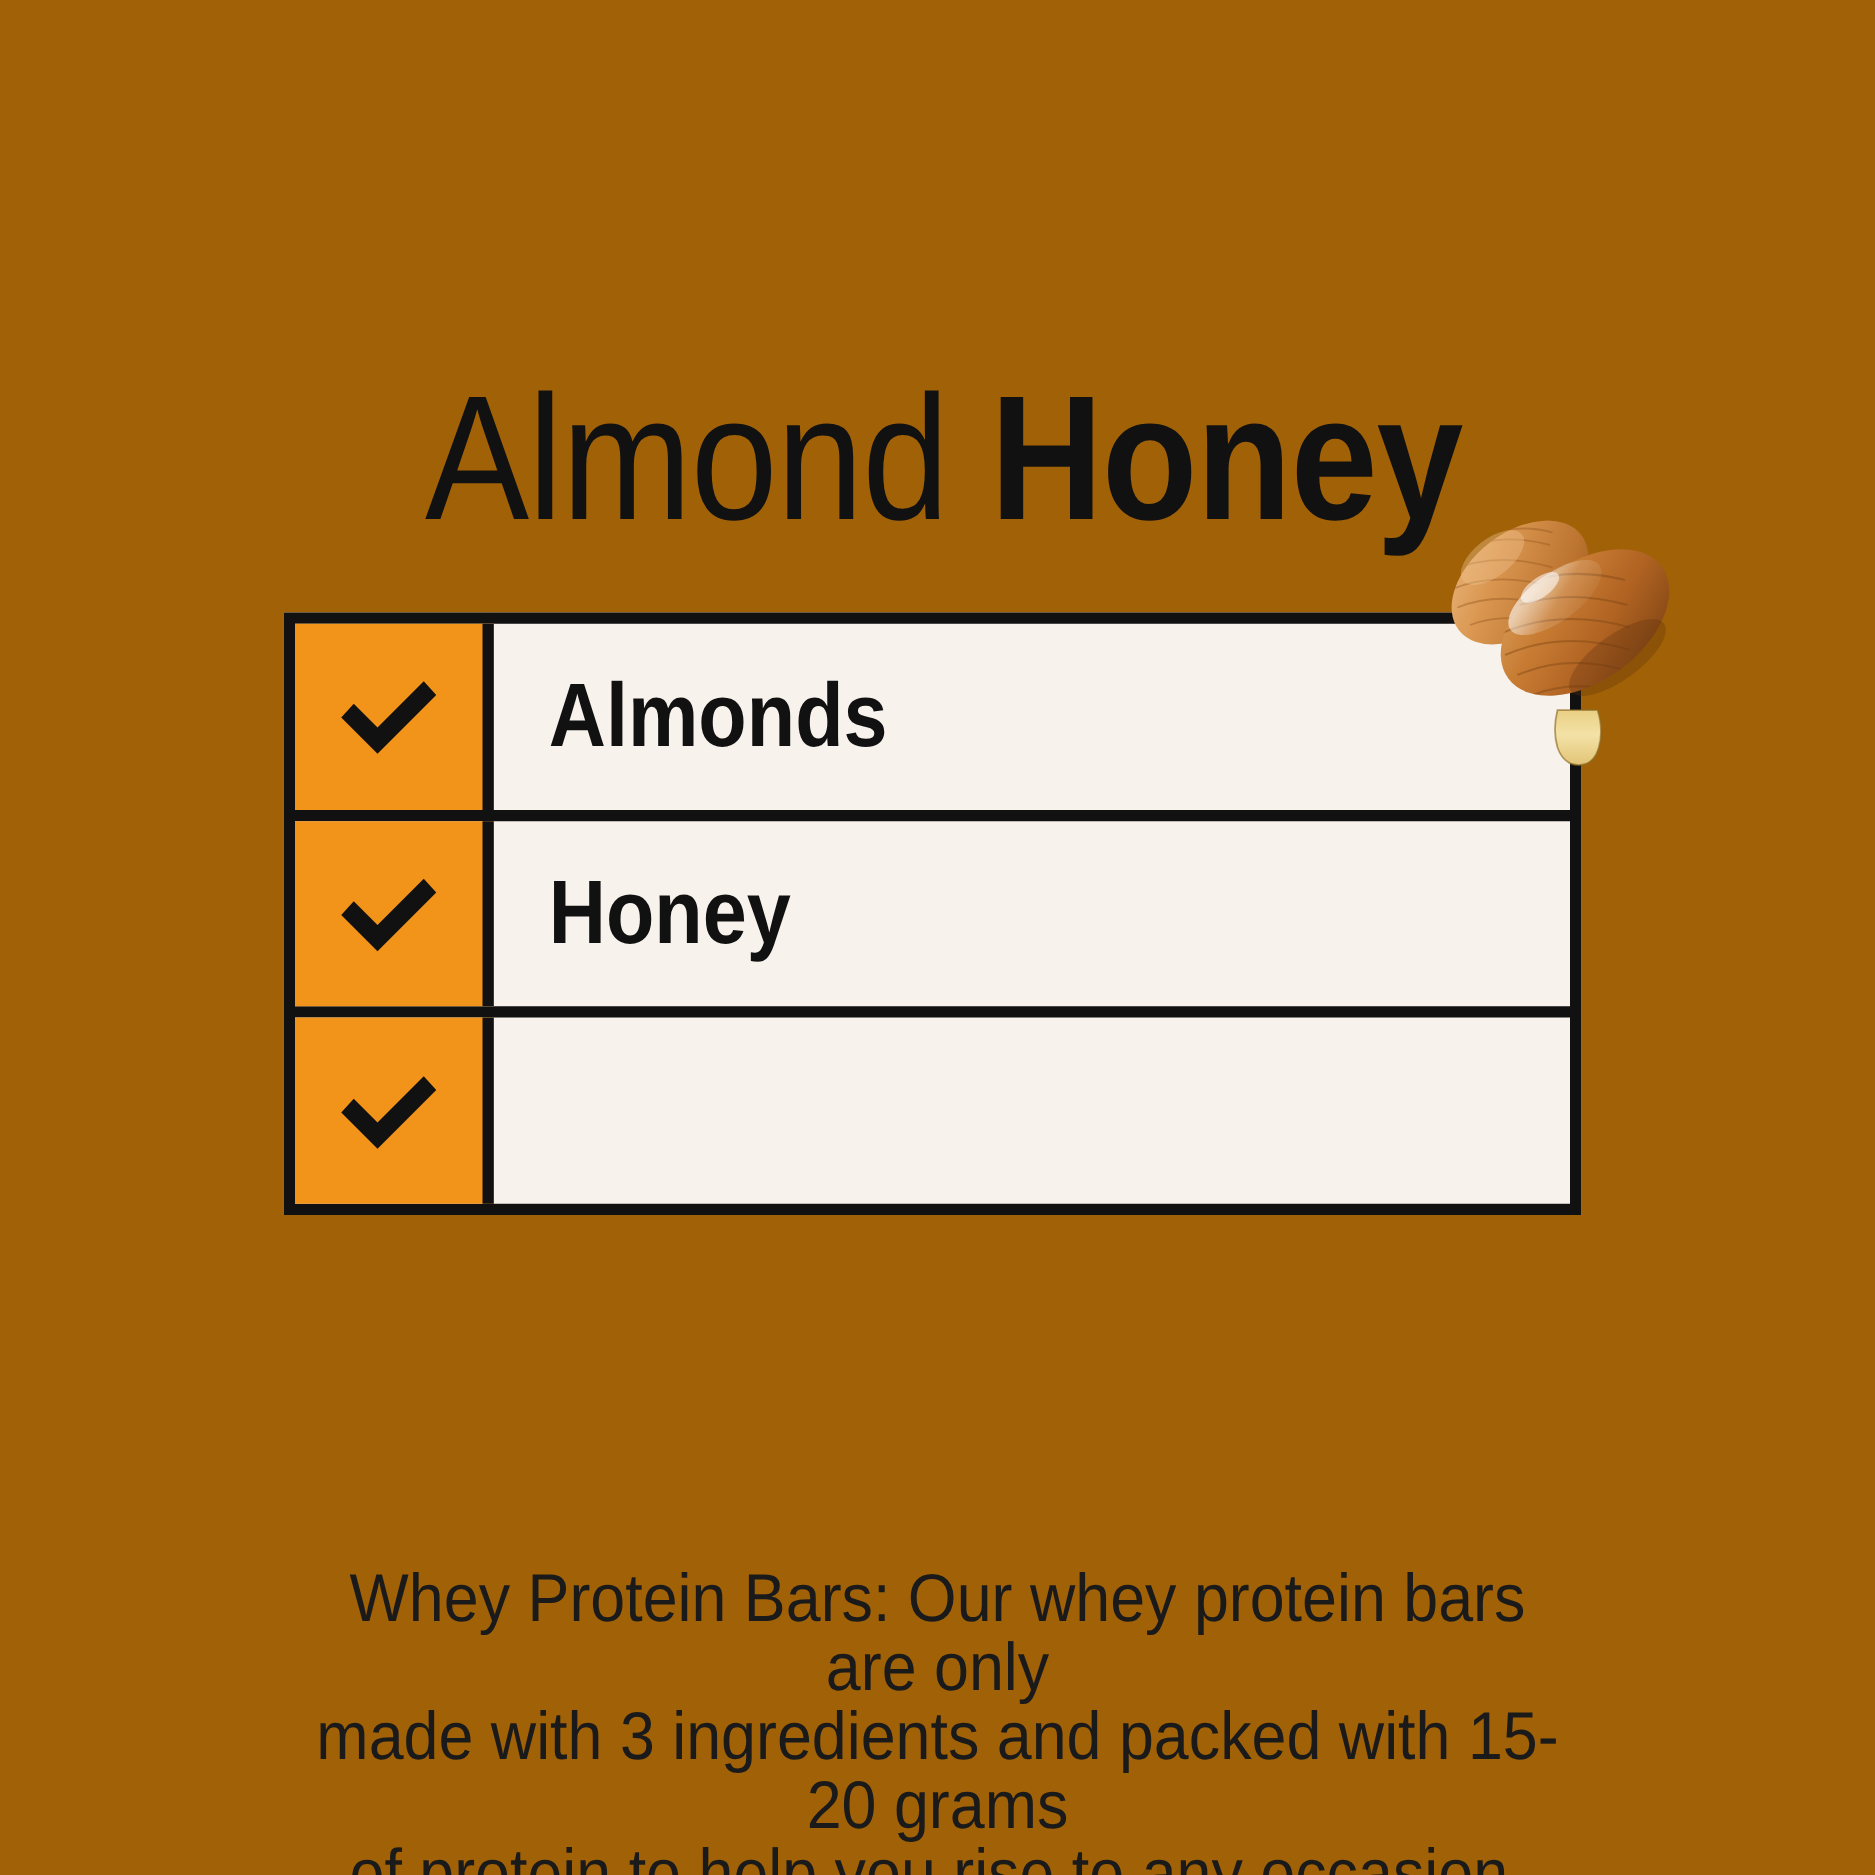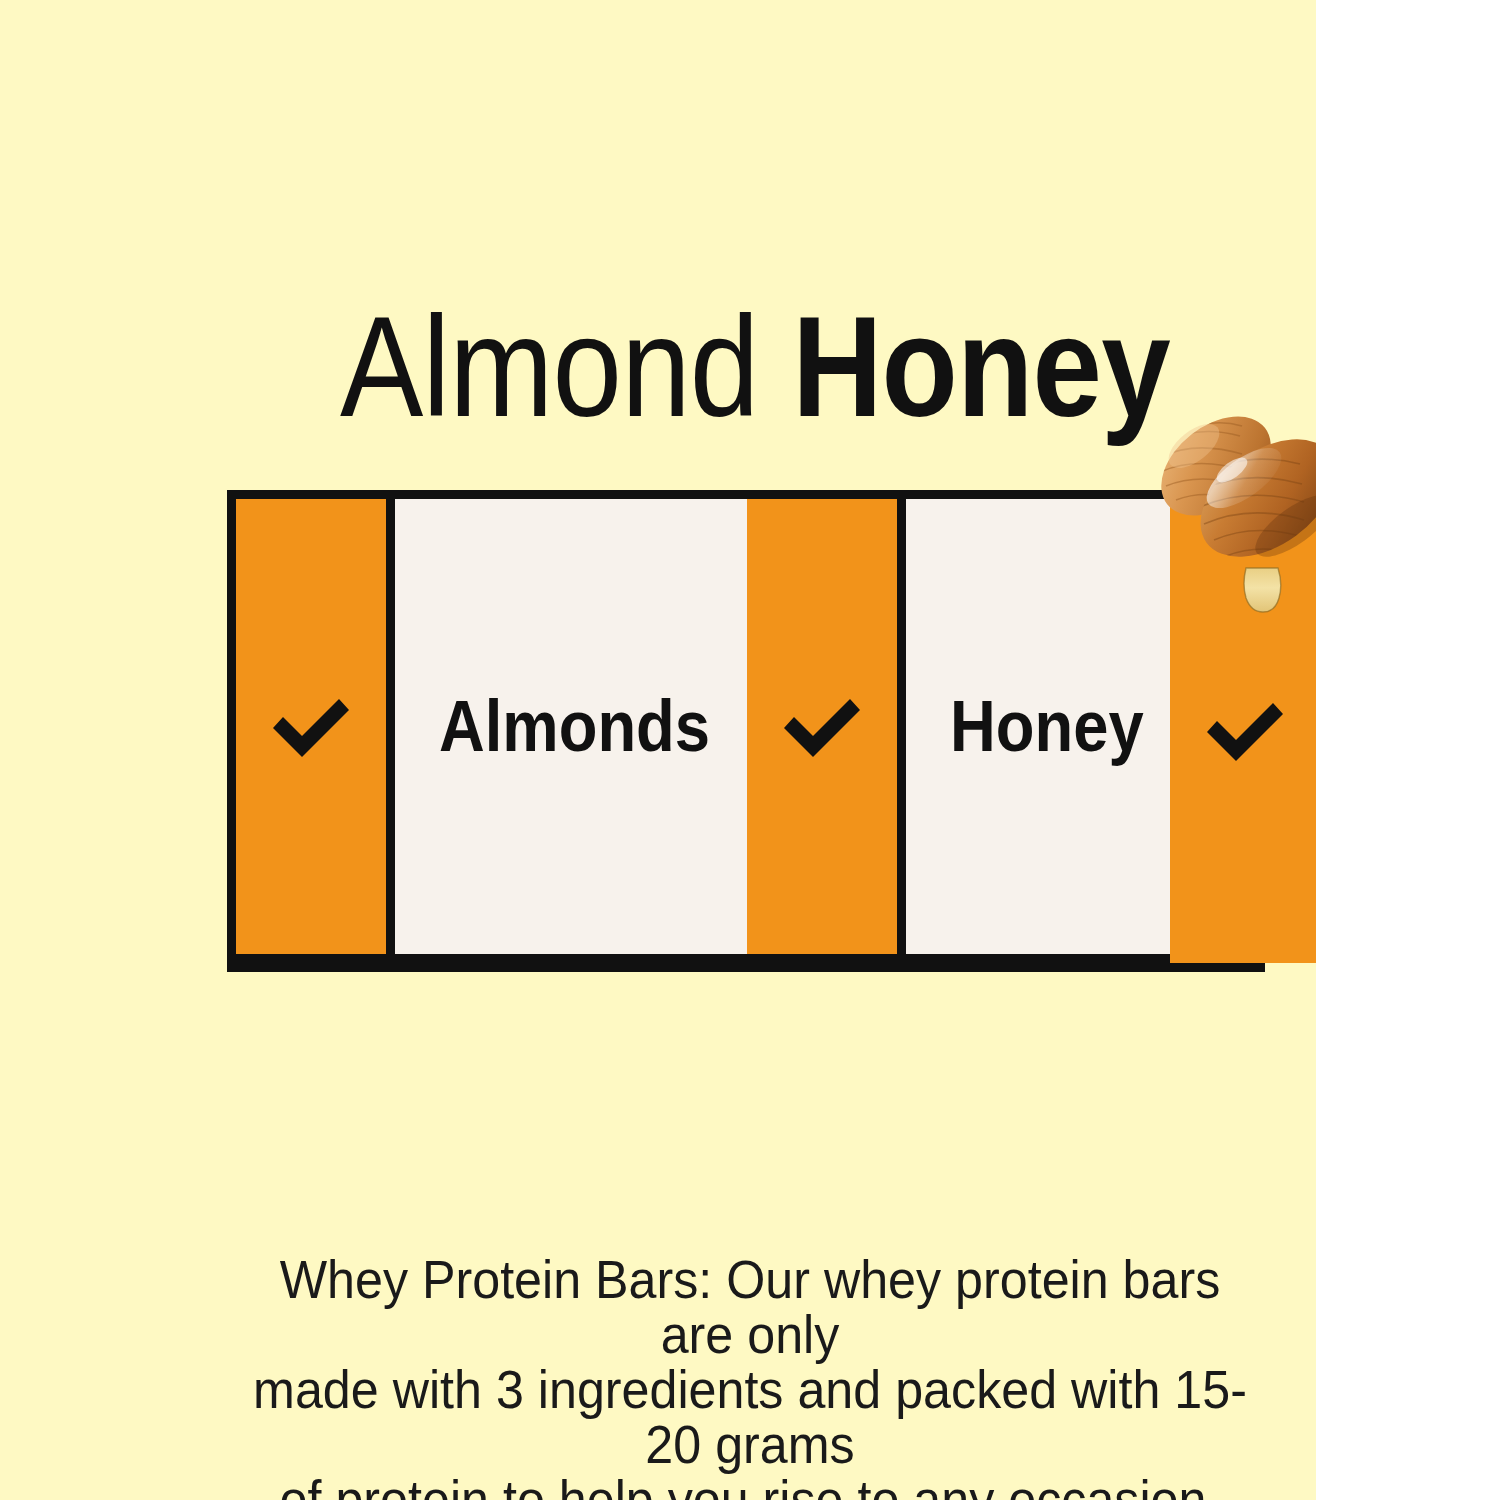--- a/index.html
+++ b/index.html
@@ -8,23 +8,23 @@
   }
   body {
     width: 1500px;
     height: 1500px;
     overflow: hidden;
     font-family: "Liberation Sans", sans-serif;
   }
 
   #page {
     position: relative;
-    width: 1316px;
+    width: 1500px;
     height: 1500px;
-    background: #fef9c3;
+    background: #a16207;
     overflow: hidden;
   }
 
   
   .title {
     position: absolute;
     left: 340px;
     top: 296px;
     font-family: "Liberation Sans Narrow", "Liberation Sans", sans-serif;
     font-size: 142px;
@@ -46,21 +46,21 @@
   .table {
     position: absolute;
     left: 227px;
     top: 490px;
     width: 1038px;
     height: 482px;
     box-sizing: border-box;
     border: 9px solid #111111;
     background: #F7F2EC;
     display: flex;
-    flex-direction: row;
+    flex-direction: column;
   }
   .row {
     flex: 1 1 0;
     display: flex;
     align-items: stretch;
     border-bottom: 9px solid #111111;
     min-height: 0;
   }
   .row:last-child {
     border-bottom: none;

